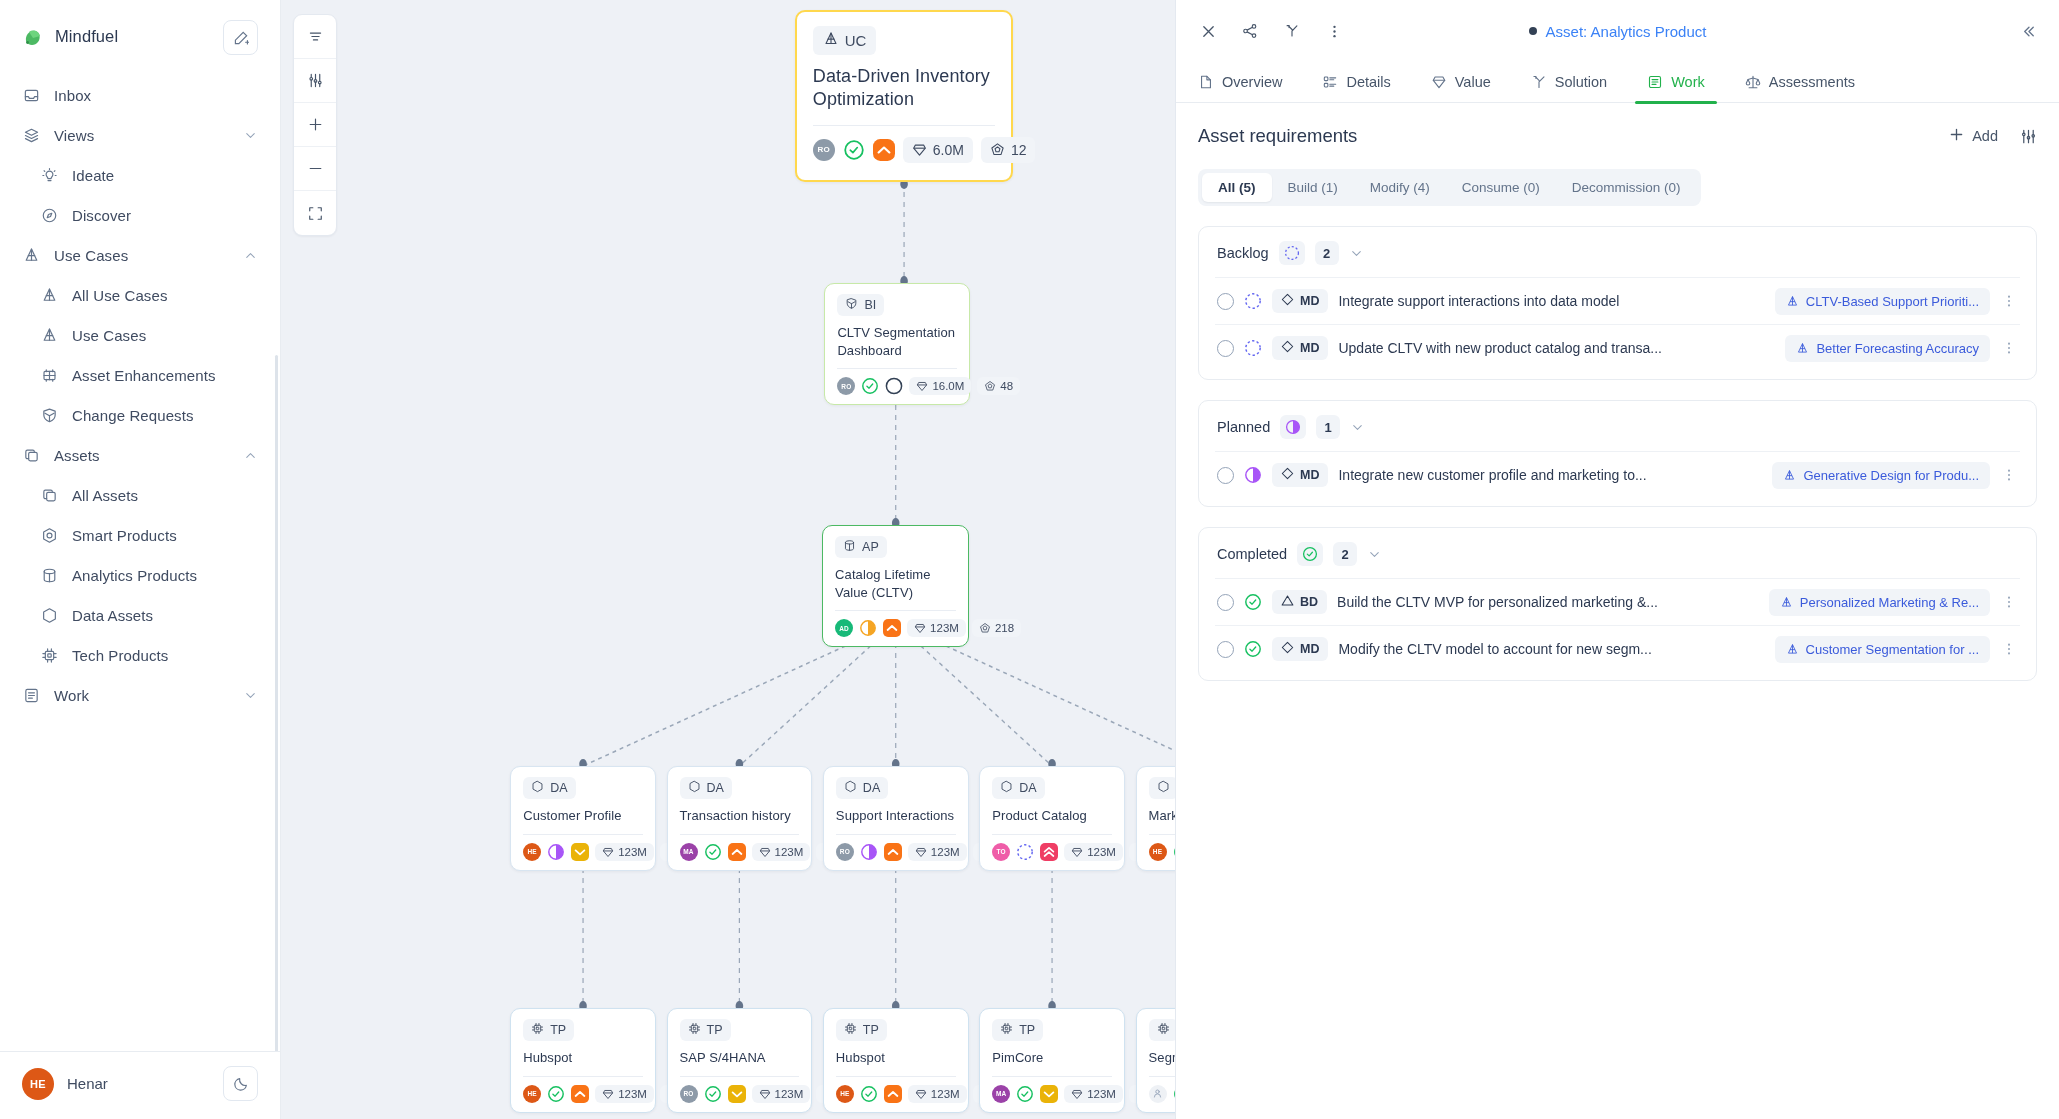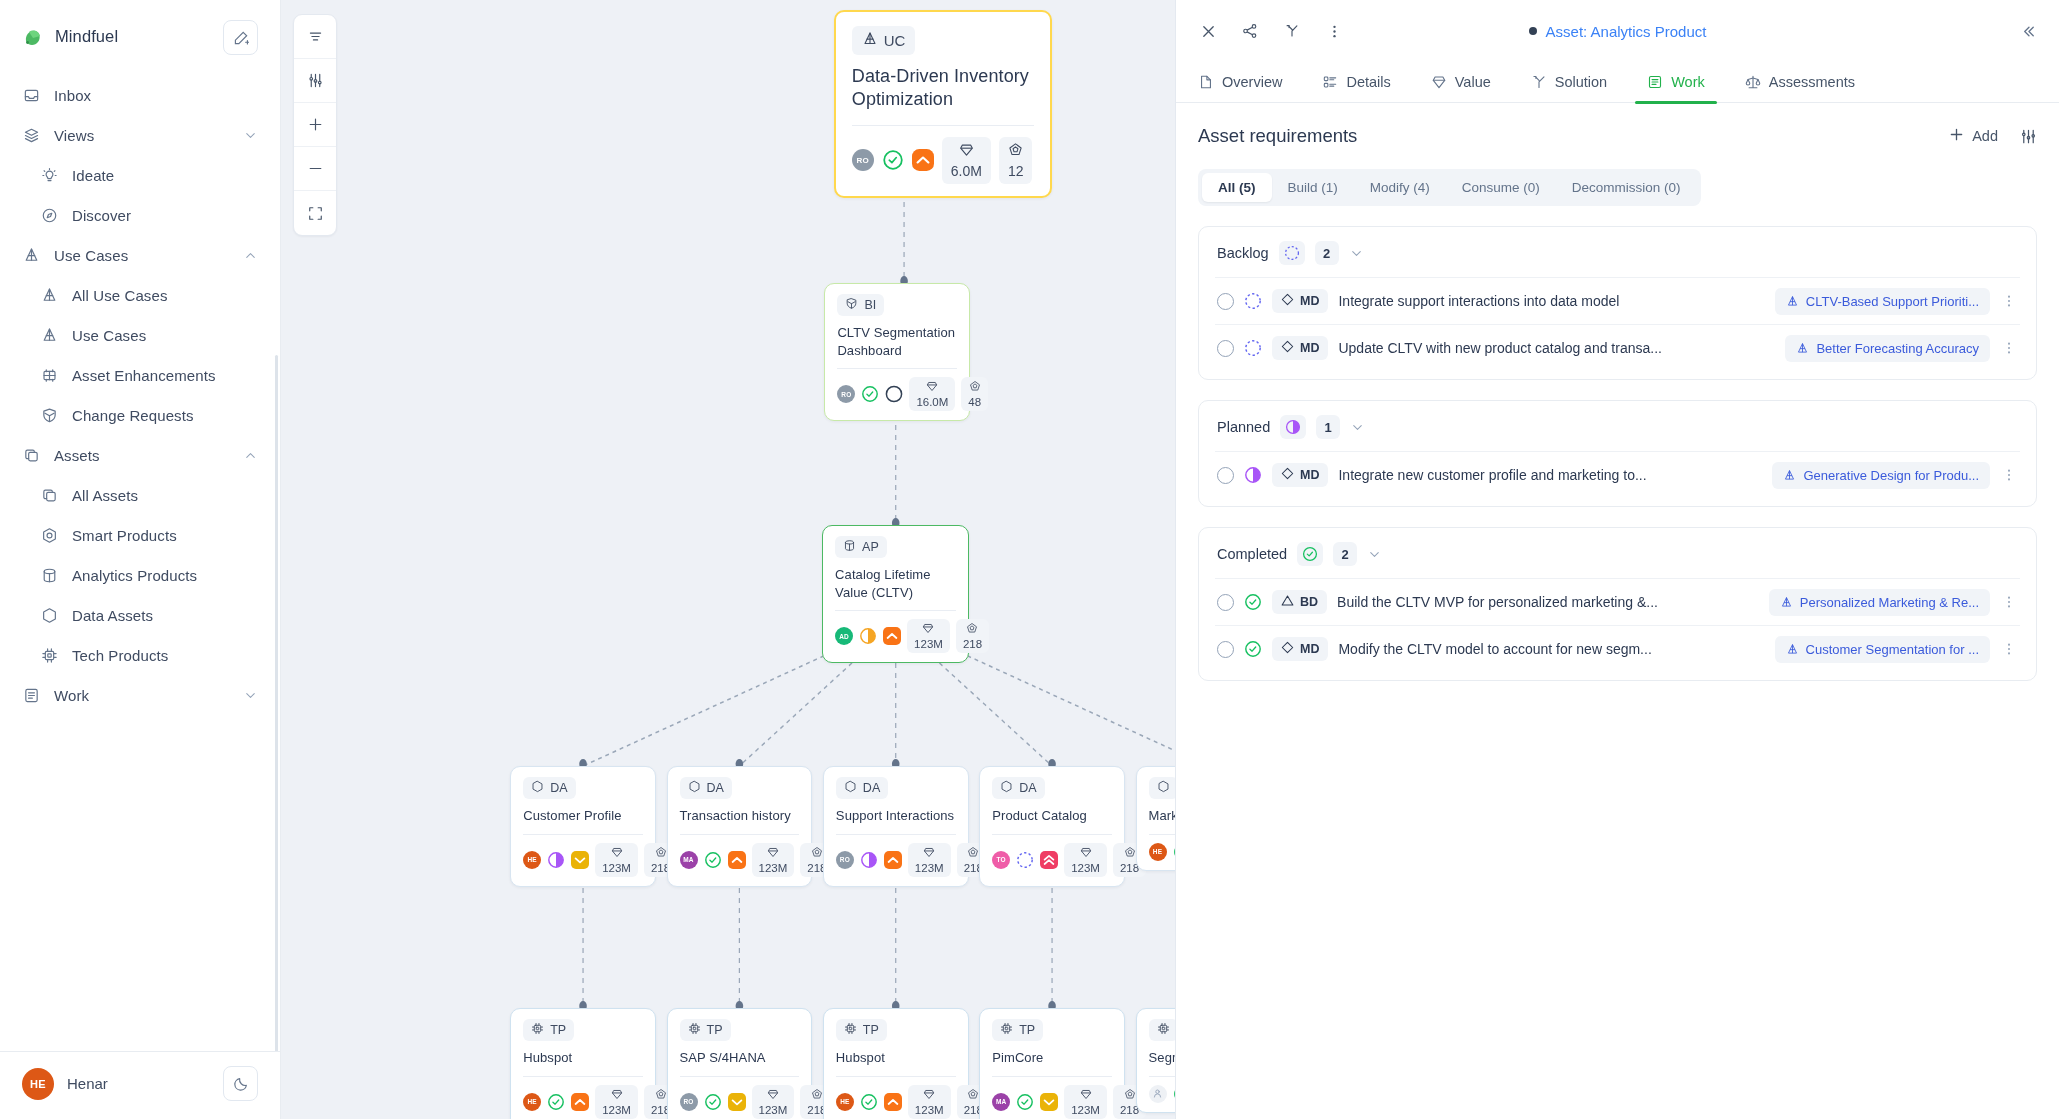--- a/index.html
+++ b/index.html
@@ -81,21 +81,21 @@
   .canvas-tools .tbtn:last-child { border-bottom: none; }
 
   svg.edges { position:absolute; left:0; top:0; width:100%; height:1119px; pointer-events:none; }
 
   .node {
     position: absolute; background: #fff; border-radius: 10px;
     border: 1.6px solid #dbe2ec; z-index: 10;
     box-shadow: 0 1px 3px rgba(30,41,59,.06);
     padding: 10px 12px 9px 12px;
   }
-  .node.uc { border-color: #ffd84d; border-width: 2px; padding: 14px 16px 12px 16px; margin-left: 39px; }
+  .node.uc { border-color: #ffd84d; border-width: 2px; padding: 14px 16px 12px 16px; }
   .node.bi { border-color: #c7e9a8; }
   .node.ap { border-color: #4cb963; }
   .node.da { border-color: #d8e5f1; }
   .node.tp { border-color: #cfe2f0; }
 
   .chip {
     display: inline-flex; align-items: center; gap: 6px;
     background: #f1f4f8; border-radius: 6px; padding: 3px 8px;
     font-size: 12.5px; color: #3f4b61; font-weight: 500;
   }
@@ -112,21 +112,21 @@
 
   .av { width:18px;height:18px;border-radius:50%;display:flex;align-items:center;justify-content:center;
         font-size:6.5px;color:#fff;font-weight:700;letter-spacing:.2px;flex:0 0 18px;}
   .node.uc .av { width:22px;height:22px;font-size:8px;flex:0 0 22px;}
   .sq { width:18px;height:18px;border-radius:5px;display:flex;align-items:center;justify-content:center;flex:0 0 18px;}
   .node.uc .sq { width:22px;height:22px;border-radius:6px;flex:0 0 22px;}
   .ring { width:18px;height:18px;flex:0 0 18px;display:flex;align-items:center;justify-content:center;}
   .node.uc .ring { width:22px;height:22px;flex:0 0 22px;}
   .metric {
     display:inline-flex;align-items:center;gap:4px;background:#f1f4f8;border-radius:6px;
-    padding:3px 7px;font-size:11.5px;color:#3f4b61;font-weight:500;flex-direction:column;
+    padding:3px 7px;font-size:11.5px;color:#3f4b61;font-weight:500;
   }
   .node.uc .metric { font-size:14px; padding:5px 9px; gap:6px;}
 
   
   .panel {
     width: 884px; flex: 0 0 884px; height: 1119px; background: #fff;
     border-left: 1px solid #e4e9f0; display: flex; flex-direction: column;
   }
   .panel-head {
     height: 62px; display: flex; align-items: center; padding: 0 22px;

